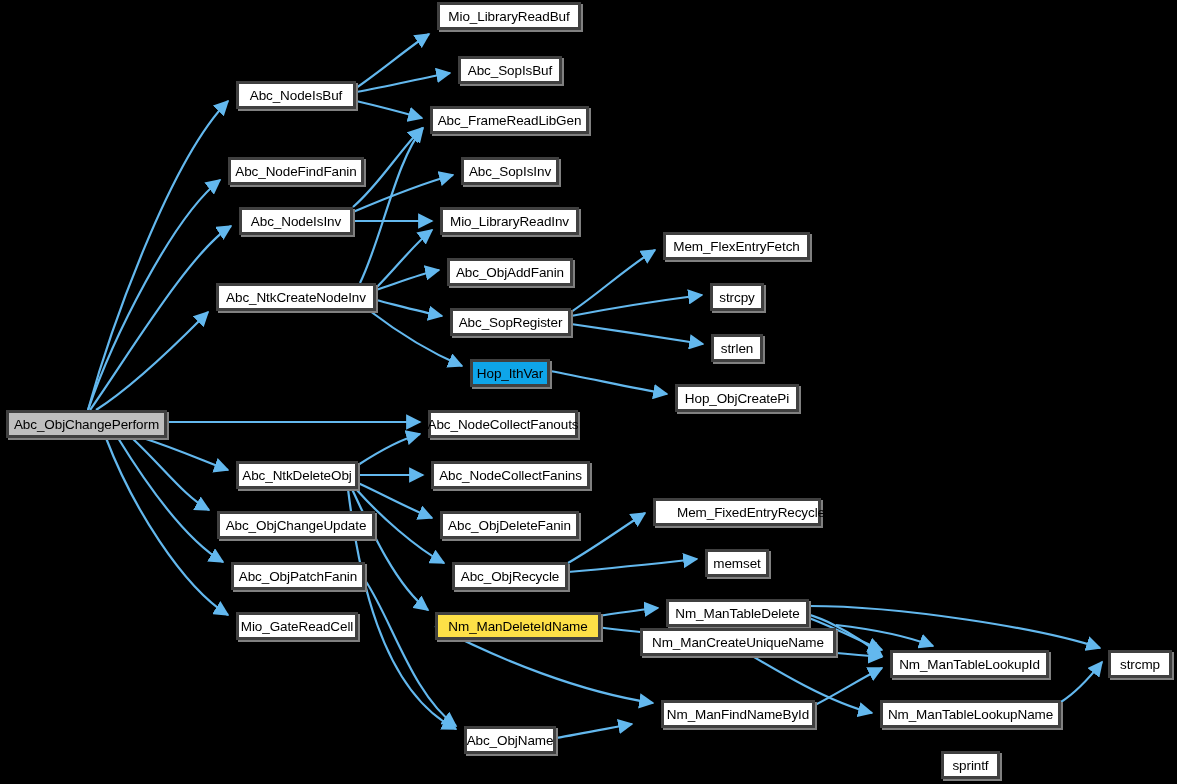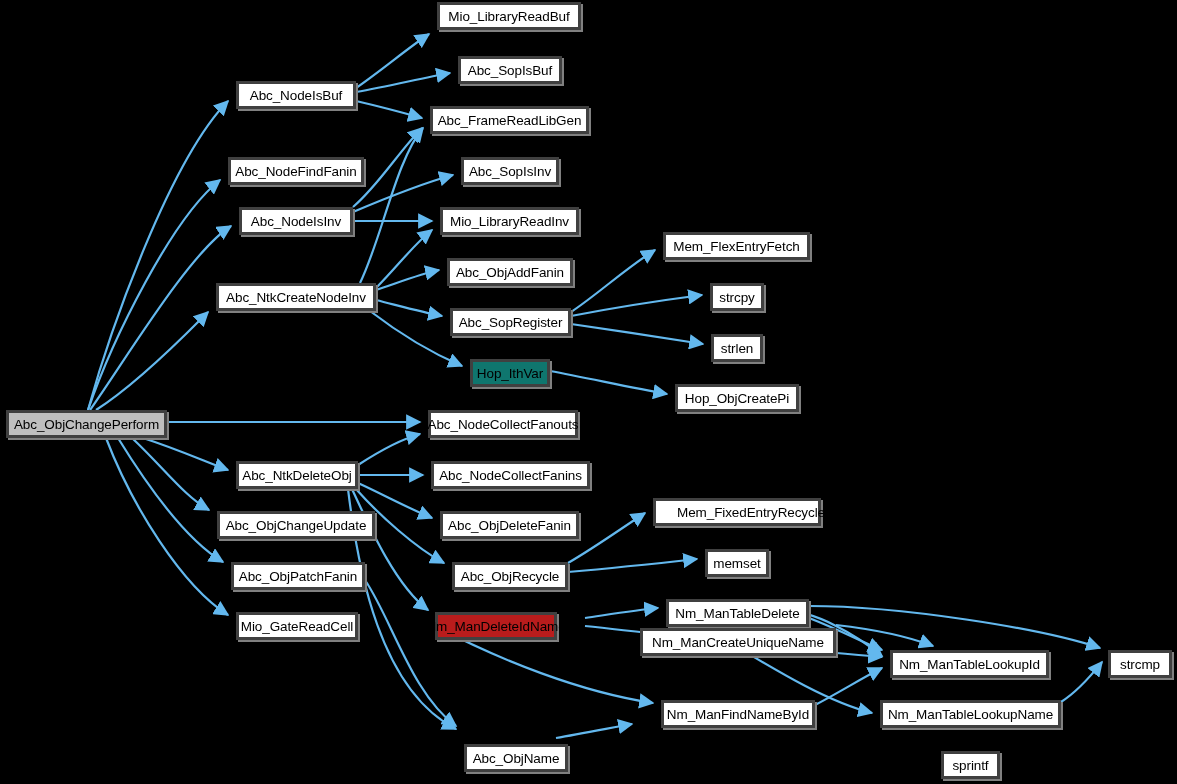--- a/index.html
+++ b/index.html
@@ -79,27 +79,27 @@
       <div class="node" style="left: 217px; top: 511px; width: 158px; height: 28px; background: rgb(255, 255, 255); border-color: rgb(64, 64, 64);">Abc_ObjChangeUpdate</div>
       <div class="node" style="left: 231px; top: 562px; width: 134px; height: 28px; background: rgb(255, 255, 255); border-color: rgb(64, 64, 64);">Abc_ObjPatchFanin</div>
       <div class="node" style="left: 236px; top: 612px; width: 122px; height: 28px; background: rgb(255, 255, 255); border-color: rgb(64, 64, 64);">Mio_GateReadCell</div>
       <div class="node" style="left: 437px; top: 2px; width: 144px; height: 28px; background: rgb(255, 255, 255); border-color: rgb(64, 64, 64);">Mio_LibraryReadBuf</div>
       <div class="node" style="left: 458px; top: 56px; width: 104px; height: 28px; background: rgb(255, 255, 255); border-color: rgb(64, 64, 64);">Abc_SopIsBuf</div>
       <div class="node" style="left: 430px; top: 106px; width: 159px; height: 28px; background: rgb(255, 255, 255); border-color: rgb(64, 64, 64);">Abc_FrameReadLibGen</div>
       <div class="node" style="left: 461px; top: 157px; width: 98px; height: 28px; background: rgb(255, 255, 255); border-color: rgb(64, 64, 64);">Abc_SopIsInv</div>
       <div class="node" style="left: 440px; top: 207px; width: 139px; height: 28px; background: rgb(255, 255, 255); border-color: rgb(64, 64, 64);">Mio_LibraryReadInv</div>
       <div class="node" style="left: 447px; top: 258px; width: 126px; height: 28px; background: rgb(255, 255, 255); border-color: rgb(64, 64, 64);">Abc_ObjAddFanin</div>
       <div class="node" style="left: 450px; top: 308px; width: 121px; height: 28px; background: rgb(255, 255, 255); border-color: rgb(64, 64, 64);">Abc_SopRegister</div>
-      <div class="node" style="left: 470px; top: 359px; width: 80px; height: 28px; background: #0f766e; border-color: rgb(64, 64, 64);">Hop_IthVar</div>
+      <div class="node" style="left: 470px; top: 359px; width: 80px; height: 28px; background: #0ea5e9; border-color: rgb(64, 64, 64);">Hop_IthVar</div>
       <div class="node" style="left: 428px; top: 410px; width: 150px; height: 28px; background: rgb(255, 255, 255); border-color: rgb(64, 64, 64);">Abc_NodeCollectFanouts</div>
       <div class="node" style="left: 431px; top: 461px; width: 159px; height: 28px; background: rgb(255, 255, 255); border-color: rgb(64, 64, 64);">Abc_NodeCollectFanins</div>
       <div class="node" style="left: 440px; top: 511px; width: 139px; height: 28px; background: rgb(255, 255, 255); border-color: rgb(64, 64, 64);">Abc_ObjDeleteFanin</div>
       <div class="node" style="left: 452px; top: 562px; width: 116px; height: 28px; background: rgb(255, 255, 255); border-color: rgb(64, 64, 64);">Abc_ObjRecycle</div>
-      <div class="node" style="left: 435px; top: 612px; width: 122px; height: 28px; background: #b91c1c; border-color: rgb(64, 64, 64);">Nm_ManDeleteIdName</div>
-      <div class="node" style="left: 464px; top: 744px; width: 104px; height: 28px; background: rgb(255, 255, 255); border-color: rgb(64, 64, 64);">Abc_ObjName</div>
+      <div class="node" style="left: 435px; top: 612px; width: 166px; height: 28px; background: #fde047; border-color: rgb(64, 64, 64);">Nm_ManDeleteIdName</div>
+      <div class="node" style="left: 464px; top: 726px; width: 92px; height: 28px; background: rgb(255, 255, 255); border-color: rgb(64, 64, 64);">Abc_ObjName</div>
       <div class="node" style="left: 663px; top: 232px; width: 147px; height: 28px; background: rgb(255, 255, 255); border-color: rgb(64, 64, 64);">Mem_FlexEntryFetch</div>
       <div class="node" style="left: 710px; top: 283px; width: 54px; height: 28px; background: rgb(255, 255, 255); border-color: rgb(64, 64, 64);">strcpy</div>
       <div class="node" style="left: 711px; top: 334px; width: 52px; height: 28px; background: rgb(255, 255, 255); border-color: rgb(64, 64, 64);">strlen</div>
       <div class="node" style="left: 675px; top: 384px; width: 124px; height: 28px; background: rgb(255, 255, 255); border-color: rgb(64, 64, 64);">Hop_ObjCreatePi</div>
       <div class="node" style="left: 653px; top: 498px; width: 168px; height: 28px; background: rgb(255, 255, 255); border-color: rgb(64, 64, 64); padding-left: 28px;">Mem_FixedEntryRecycle</div>
       <div class="node" style="left: 705px; top: 549px; width: 64px; height: 28px; background: rgb(255, 255, 255); border-color: rgb(64, 64, 64);">memset</div>
       <div class="node" style="left: 666px; top: 599px; width: 143px; height: 28px; background: rgb(255, 255, 255); border-color: rgb(64, 64, 64);">Nm_ManTableDelete</div>
       <div class="node" style="left: 661px; top: 700px; width: 154px; height: 28px; background: rgb(255, 255, 255); border-color: rgb(64, 64, 64);">Nm_ManFindNameById</div>
       <div class="node" style="left: 640px; top: 628px; width: 196px; height: 28px; background: rgb(255, 255, 255); border-color: rgb(64, 64, 64);">Nm_ManCreateUniqueName</div>
       <div class="node" style="left: 890px; top: 650px; width: 159px; height: 28px; background: rgb(255, 255, 255); border-color: rgb(64, 64, 64);">Nm_ManTableLookupId</div>

